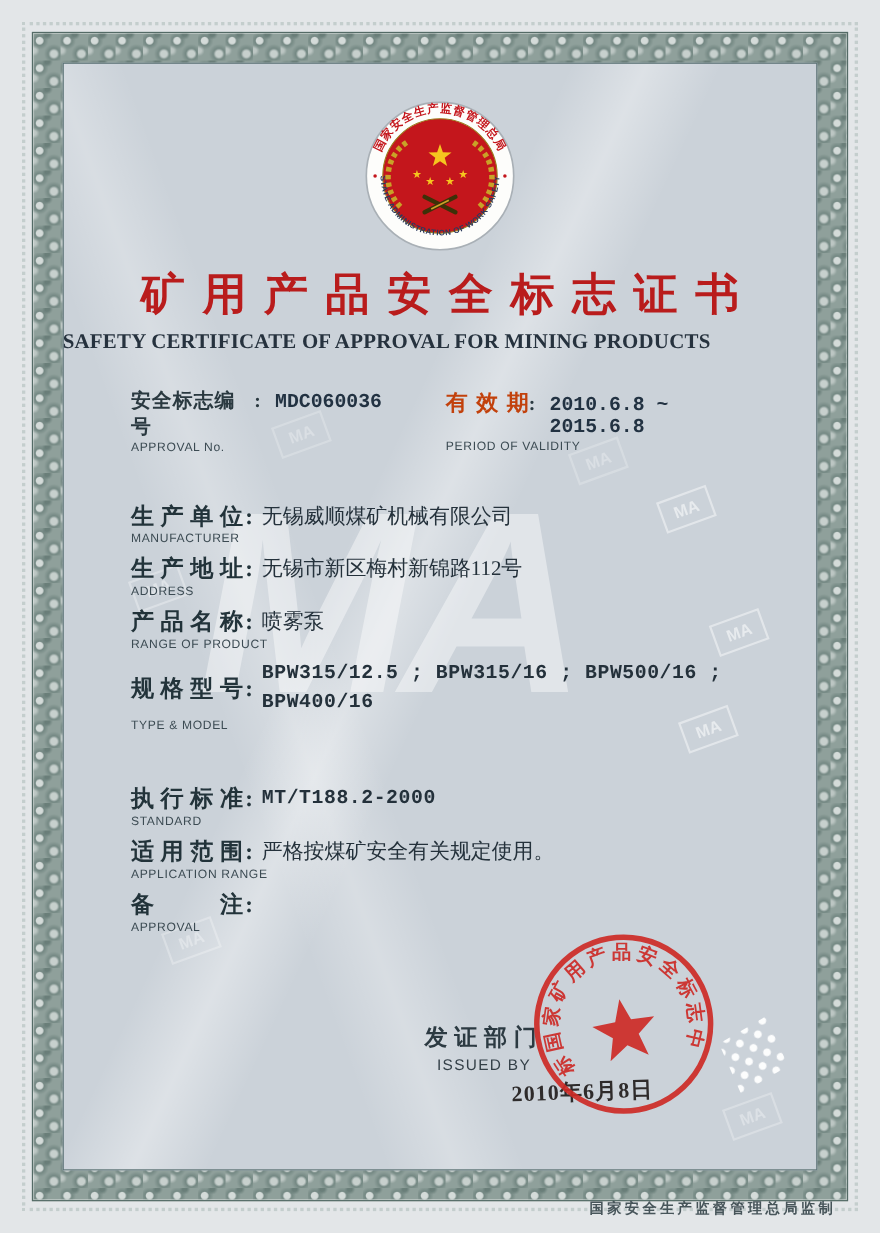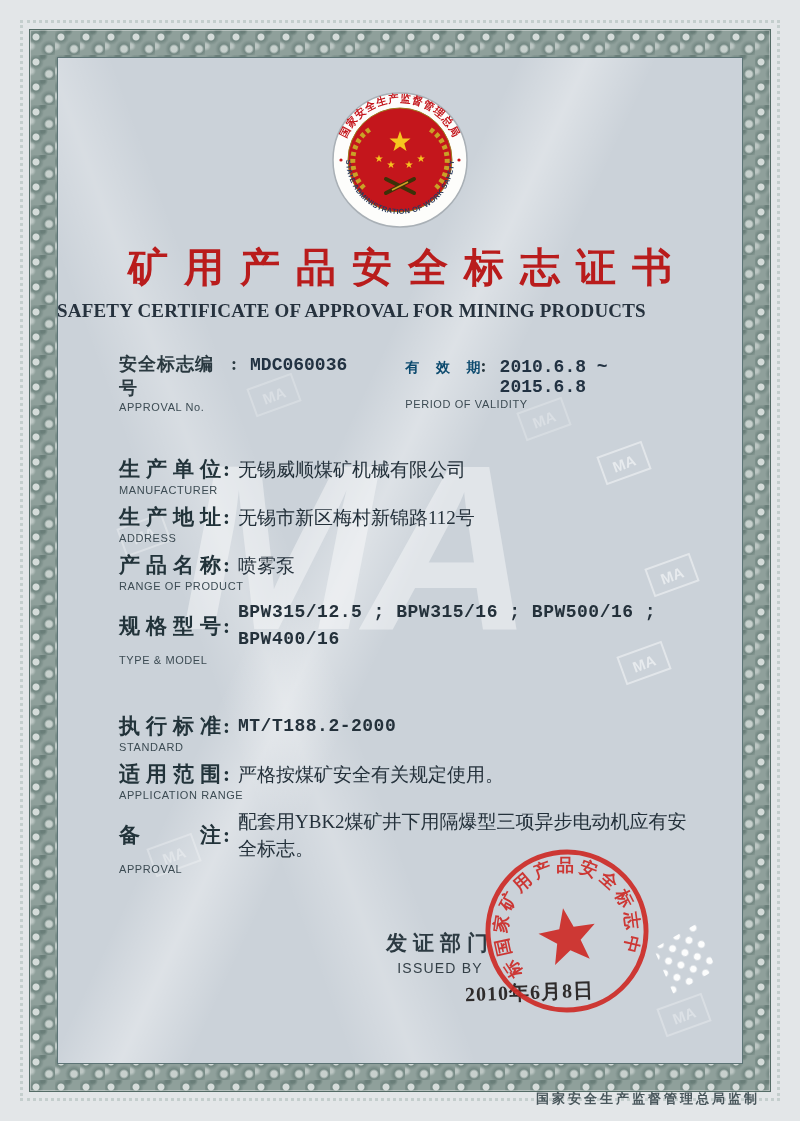--- a/index.html
+++ b/index.html
@@ -155,21 +155,21 @@
       <div class="ap-col">
         <div class="ap-line">
           <span class="ap-zh">安全标志编号</span>
             <span class="ap-zh">:</span>
           <span class="ap-val mono">MDC060036</span>
         </div>
         <div class="sublabel">APPROVAL No.</div>
       </div>
       <div class="ap-col right">
         <div class="ap-line">
-          <span class="zh-just w76" style="font-size:14px;color:#0c4a6e;">有效期</span>
+          <span class="zh-just w76" style="font-size:20px;color:#c2410c;">有效期</span>
             <span class="ap-zh">:</span>
           <span class="ap-val mono">2010.6.8 ~ 2015.6.8</span>
         </div>
         <div class="sublabel">PERIOD OF VALIDITY</div>
       </div>
     </div>
 
     <div class="fields">
 
       <div class="field">
@@ -223,21 +223,20 @@
             <span class="colon">:</span>
           <span class="f-val">严格按煤矿安全有关规定使用。</span>
         </div>
         <div class="sublabel">APPLICATION RANGE</div>
       </div>
 
       <div class="field">
         <div class="f-line">
           <span class="zh-label">备注</span>
             <span class="colon">:</span>
-          <span class="f-val">配套用YBK2煤矿井下用隔爆型三项异步电动机应有安全标志。</span>
         </div>
         <div class="sublabel">APPROVAL</div>
       </div>
 
     </div>
 
     <div class="bottom">
       <div class="issued">
         <div class="issued-zh">发证部门</div>
         <div class="issued-en">ISSUED BY</div>

